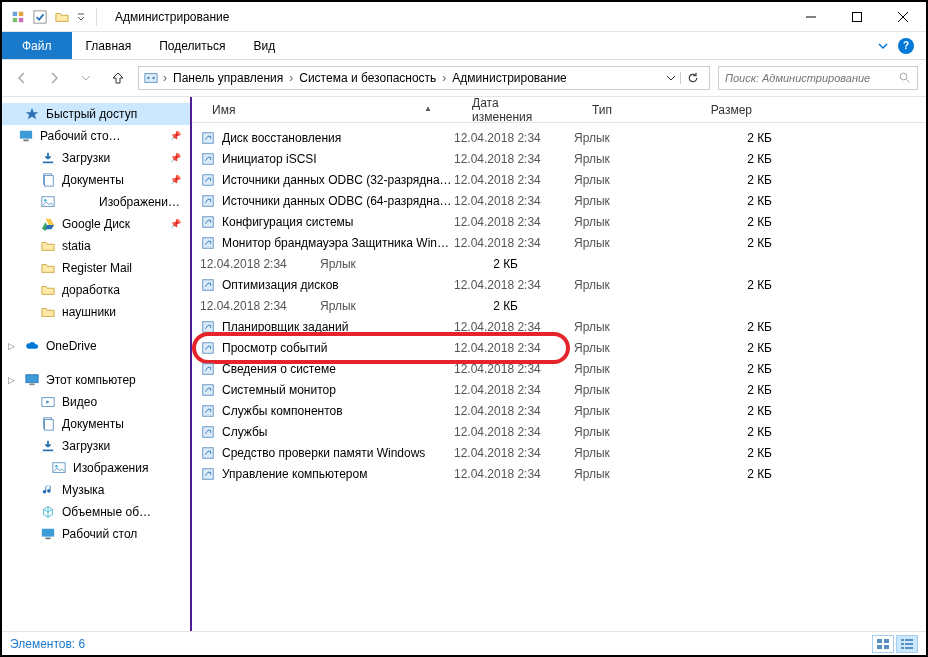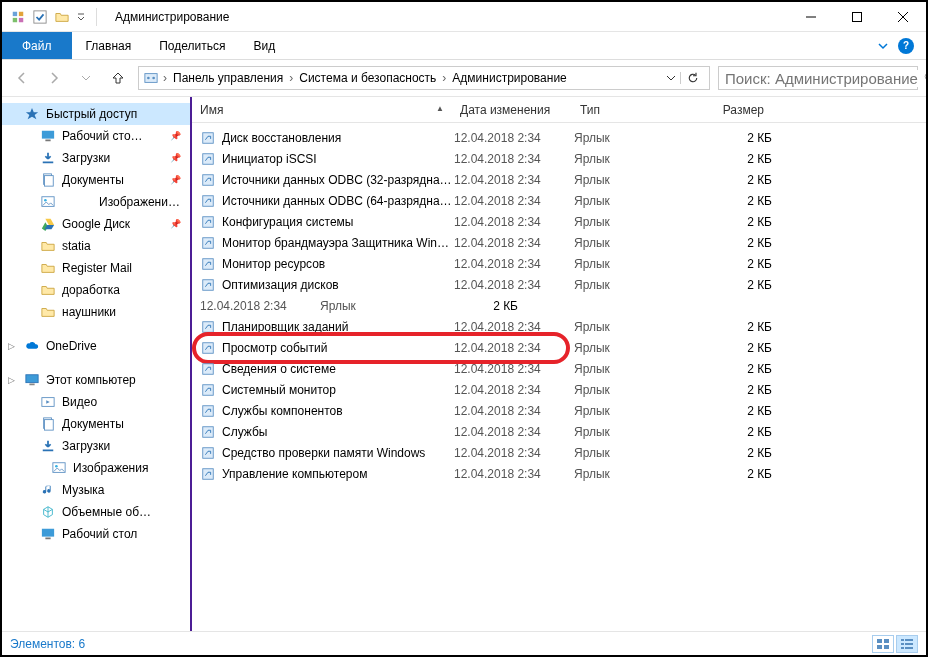--- a/index.html
+++ b/index.html
@@ -26,41 +26,41 @@
 .navbar { display: flex; align-items: center; height: 36px; padding: 4px 8px; gap: 8px; }
 .nav-btn { width: 24px; height: 24px; display: flex; align-items: center; justify-content: center; color: #aaa; }
 .nav-btn.enabled { color: #333; }
 .addr { flex: 1; display: flex; align-items: center; border: 1px solid #ccc; height: 24px; padding: 0 4px; overflow: hidden; }
 .addr .crumb { padding: 0 4px; white-space: nowrap; }
 .addr .chev { color: #666; padding: 0 2px; }
 .addr .drop { margin-left: auto; color: #555; padding: 0 4px; }
 .addr .refresh { border-left: 1px solid #ccc; padding: 0 6px; color: #333; }
 .addr-icon { width: 16px; height: 16px; display:flex; align-items:center; justify-content:center; margin-right:2px; }
 .search { width: 200px; border: 1px solid #ccc; height: 24px; display: flex; align-items: center; padding: 0 6px; color: #888; }
-.search input { border: none; outline: none; flex: 1; font-size: 15px; color: #4c1d95; }
+.search input { border: none; outline: none; flex: 1; font-size: 11px; color: #4c1d95; font-style: italic; }
 .search .mag { color: #888; }
 
 
 .body { flex: 1; display: flex; overflow: hidden; }
 .body-wrap { flex:1; display:flex; border-top: 1px solid #e5e5e5; }
 
 
 .navpane { width: 190px; border-right: 2px solid #4c1d95; overflow-y: auto; padding-top: 6px; }
 .nav-item { display: flex; align-items: center; height: 22px; padding-left: 22px; gap: 6px; white-space: nowrap; overflow: hidden; color: #000; }
 .nav-item.header { font-weight: normal; }
 .nav-item.selected { background: #cce8ff; }
 .nav-icon { width: 16px; height: 16px; display: flex; align-items: center; justify-content: center; flex-shrink: 0; }
 .nav-item .pin { margin-left: auto; margin-right: 8px; color: #777; font-size: 9px; }
 .nav-spacer { height: 12px; }
 .exp { position: absolute; margin-left: -16px; color: #777; font-size: 9px; }
 
 
 .content { flex: 1; display: flex; flex-direction: column; overflow: hidden; }
 .cols { display: flex; height: 26px; border-bottom: 1px solid #e5e5e5; align-items: center; color: #333; }
-.col { padding: 0 8px; display: flex; align-items: center; gap: 16px; }
+.col { padding: 0 20px; display: flex; align-items: center; gap: 16px; }
 .col.name { width: 260px; }
 .col.date { width: 120px; }
 .col.type { width: 110px; }
 .col.size { width: 90px; text-align: right; justify-content: flex-end; }
 .sort-ind { font-size: 8px; color: #555; position: relative; top: -1px; }
 
 .list { flex: 1; overflow-y: auto; padding-top: 4px; }
 .row { display: flex; align-items: center; height: 21px; padding-left: 8px; position: relative; }
 .row .cell-name { width: 254px; display: flex; align-items: center; gap: 6px; overflow: hidden; }
 .row .cell-name span { white-space: nowrap; overflow: hidden; text-overflow: ellipsis; }
@@ -216,21 +216,21 @@
     <div class="navpane">
       <div class="nav-item header selected">
         <span class="nav-icon">
               <svg width="14" height="14" viewBox="0 0 16 16">
                 <path d="M8 1l2 5h5l-4 3 2 5-5-3-5 3 2-5-4-3h5z" fill="#2a72b5"></path>
               </svg>
             </span>
         <span>Быстрый доступ</span>
       </div>
       <div id="quick-items">
-            <div class="nav-item" style="padding-left: 38px;">
+            <div class="nav-item" style="padding-left: 16px;">
               <span class="nav-icon">
                 <svg width="14" height="14" viewBox="0 0 16 16">
                   <rect x="1" y="2" width="14" height="9" fill="#3d9bd8"></rect>
                   <rect x="5" y="12" width="6" height="2" fill="#777"></rect>
                 </svg>
               </span>
               <span>Рабочий сто…</span>
               <span class="pin">📌</span>
             </div>
             <div class="nav-item" style="padding-left: 38px;">
@@ -485,29 +485,20 @@
                     <path d="M5 10l3-4M8 6h3v3" fill="none" stroke="#2a72b5"></path>
                   </svg>
                 </span>
                 <span>Монитор брандмауэра Защитника Win…</span>
               </div>
               <div class="cell-date">12.04.2018 2:34</div>
               <div class="cell-type">Ярлык</div>
               <div class="cell-size">2 КБ</div>
             </div>
             <div class="row">
-              <div class="cell-name">
-                <span class="file-icon">
-                  <svg width="14" height="14" viewBox="0 0 16 16">
-                    <rect x="2" y="2" width="12" height="12" fill="#dcebf9" stroke="#5a8fc2"></rect>
-                    <path d="M5 10l3-4M8 6h3v3" fill="none" stroke="#2a72b5"></path>
-                  </svg>
-                </span>
-                <span>Монитор ресурсов</span>
-              </div>
               <div class="cell-date">12.04.2018 2:34</div>
               <div class="cell-type">Ярлык</div>
               <div class="cell-size">2 КБ</div>
             </div>
             <div class="row">
               <div class="cell-name">
                 <span class="file-icon">
                   <svg width="14" height="14" viewBox="0 0 16 16">
                     <rect x="2" y="2" width="12" height="12" fill="#dcebf9" stroke="#5a8fc2"></rect>
                     <path d="M5 10l3-4M8 6h3v3" fill="none" stroke="#2a72b5"></path>

